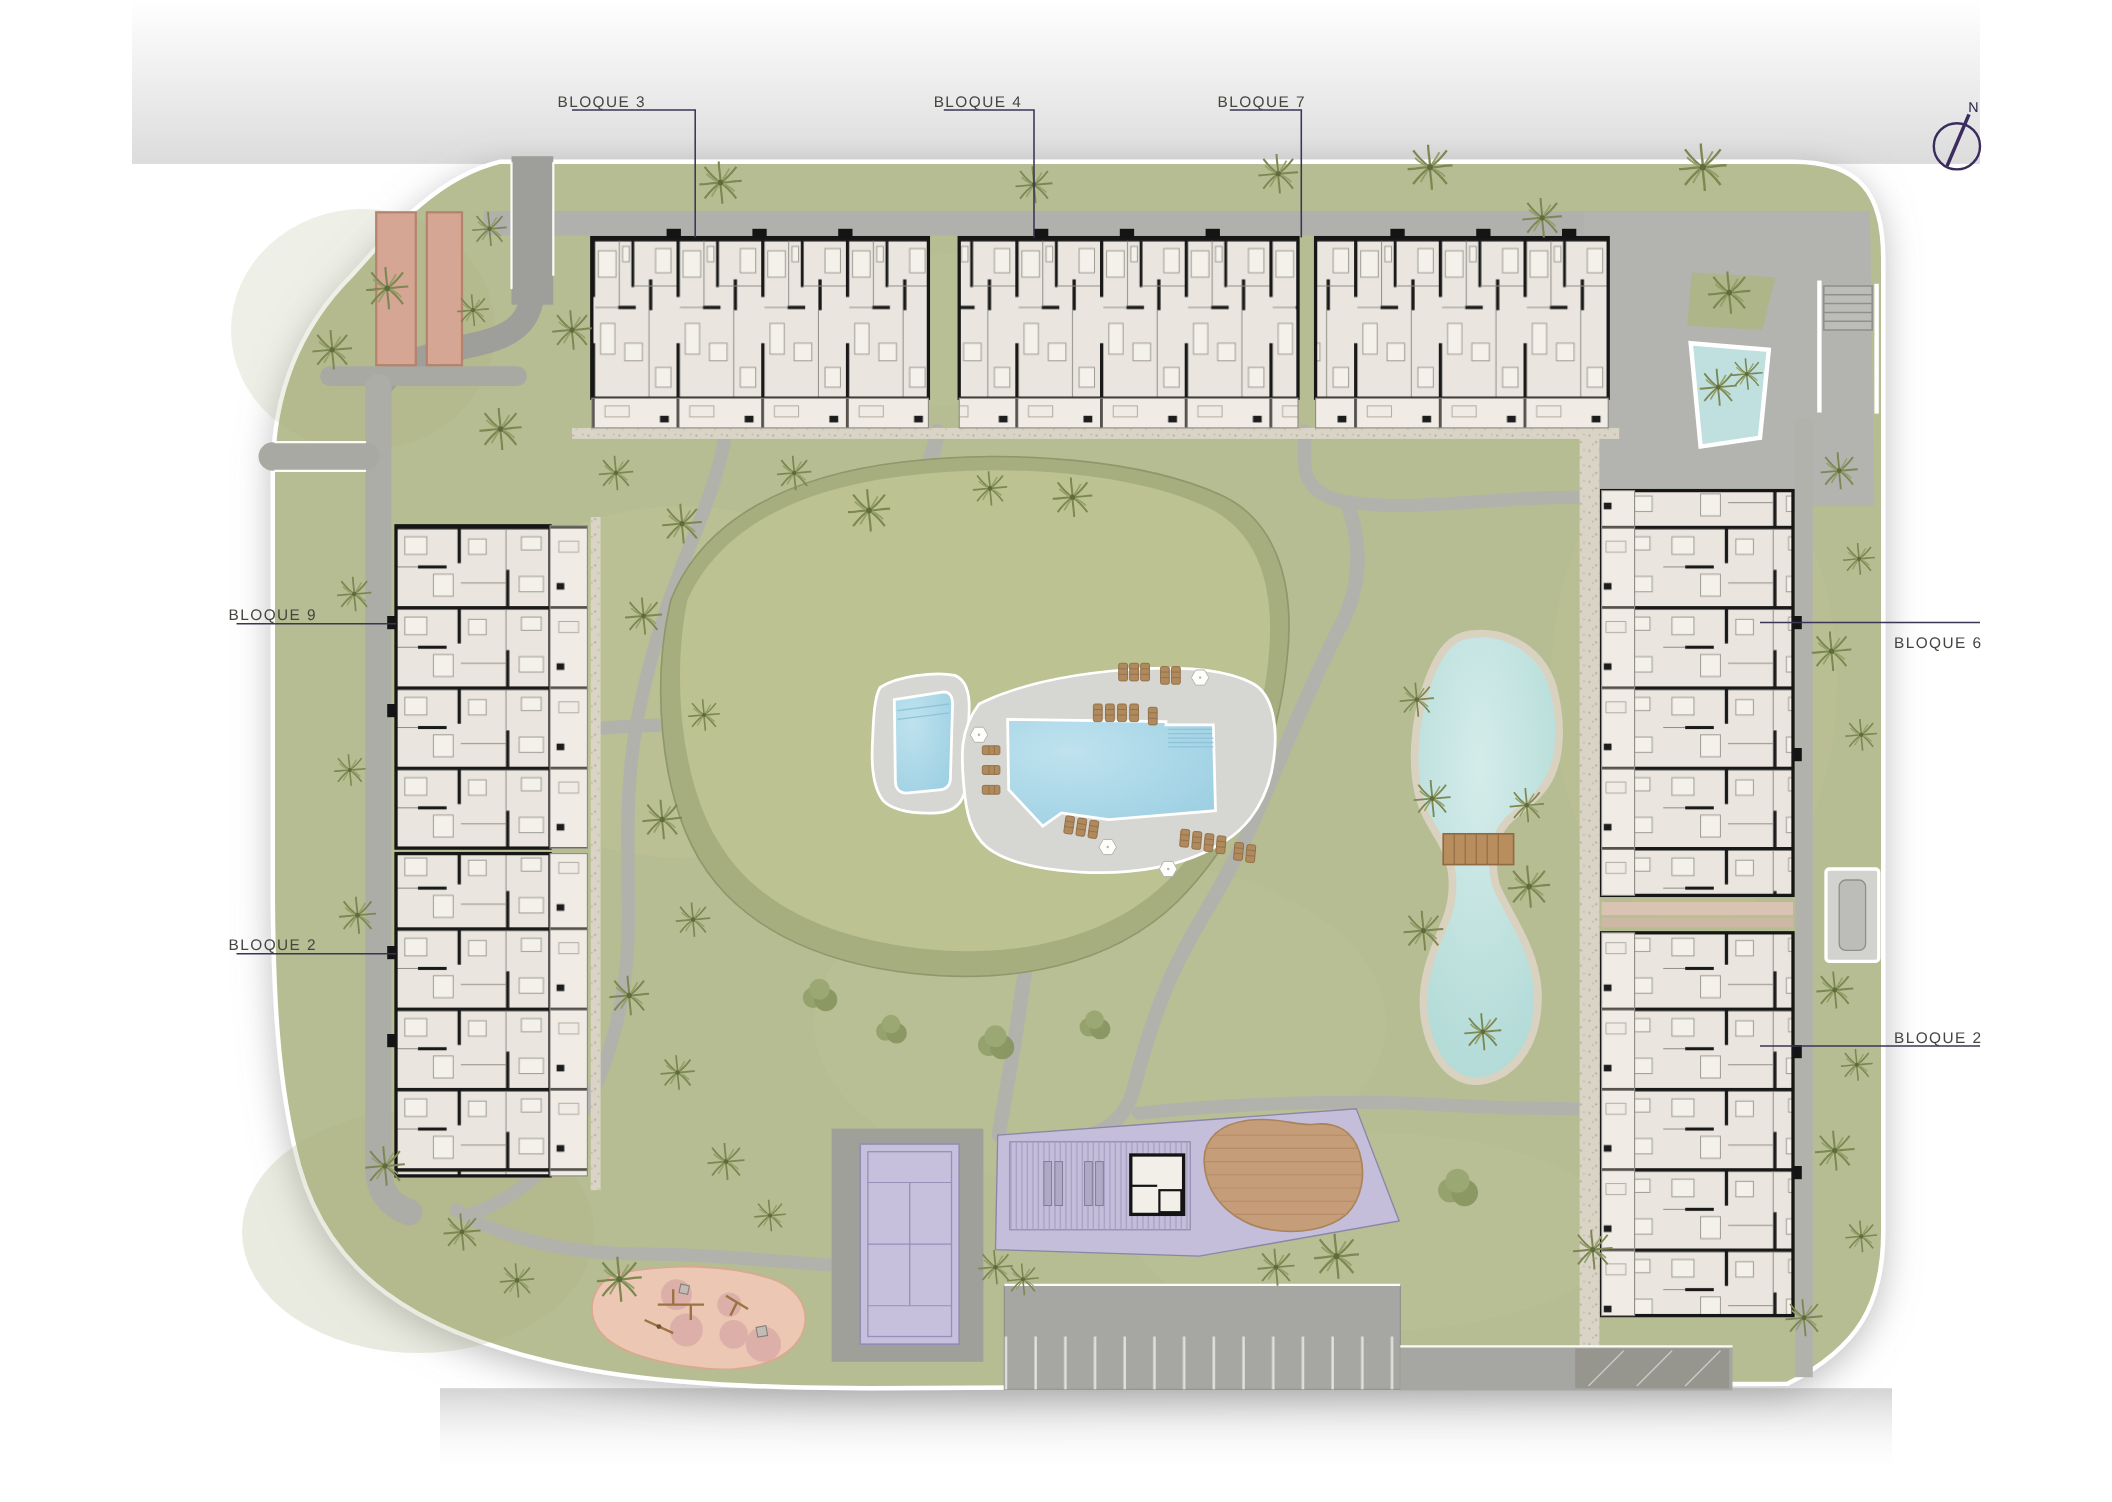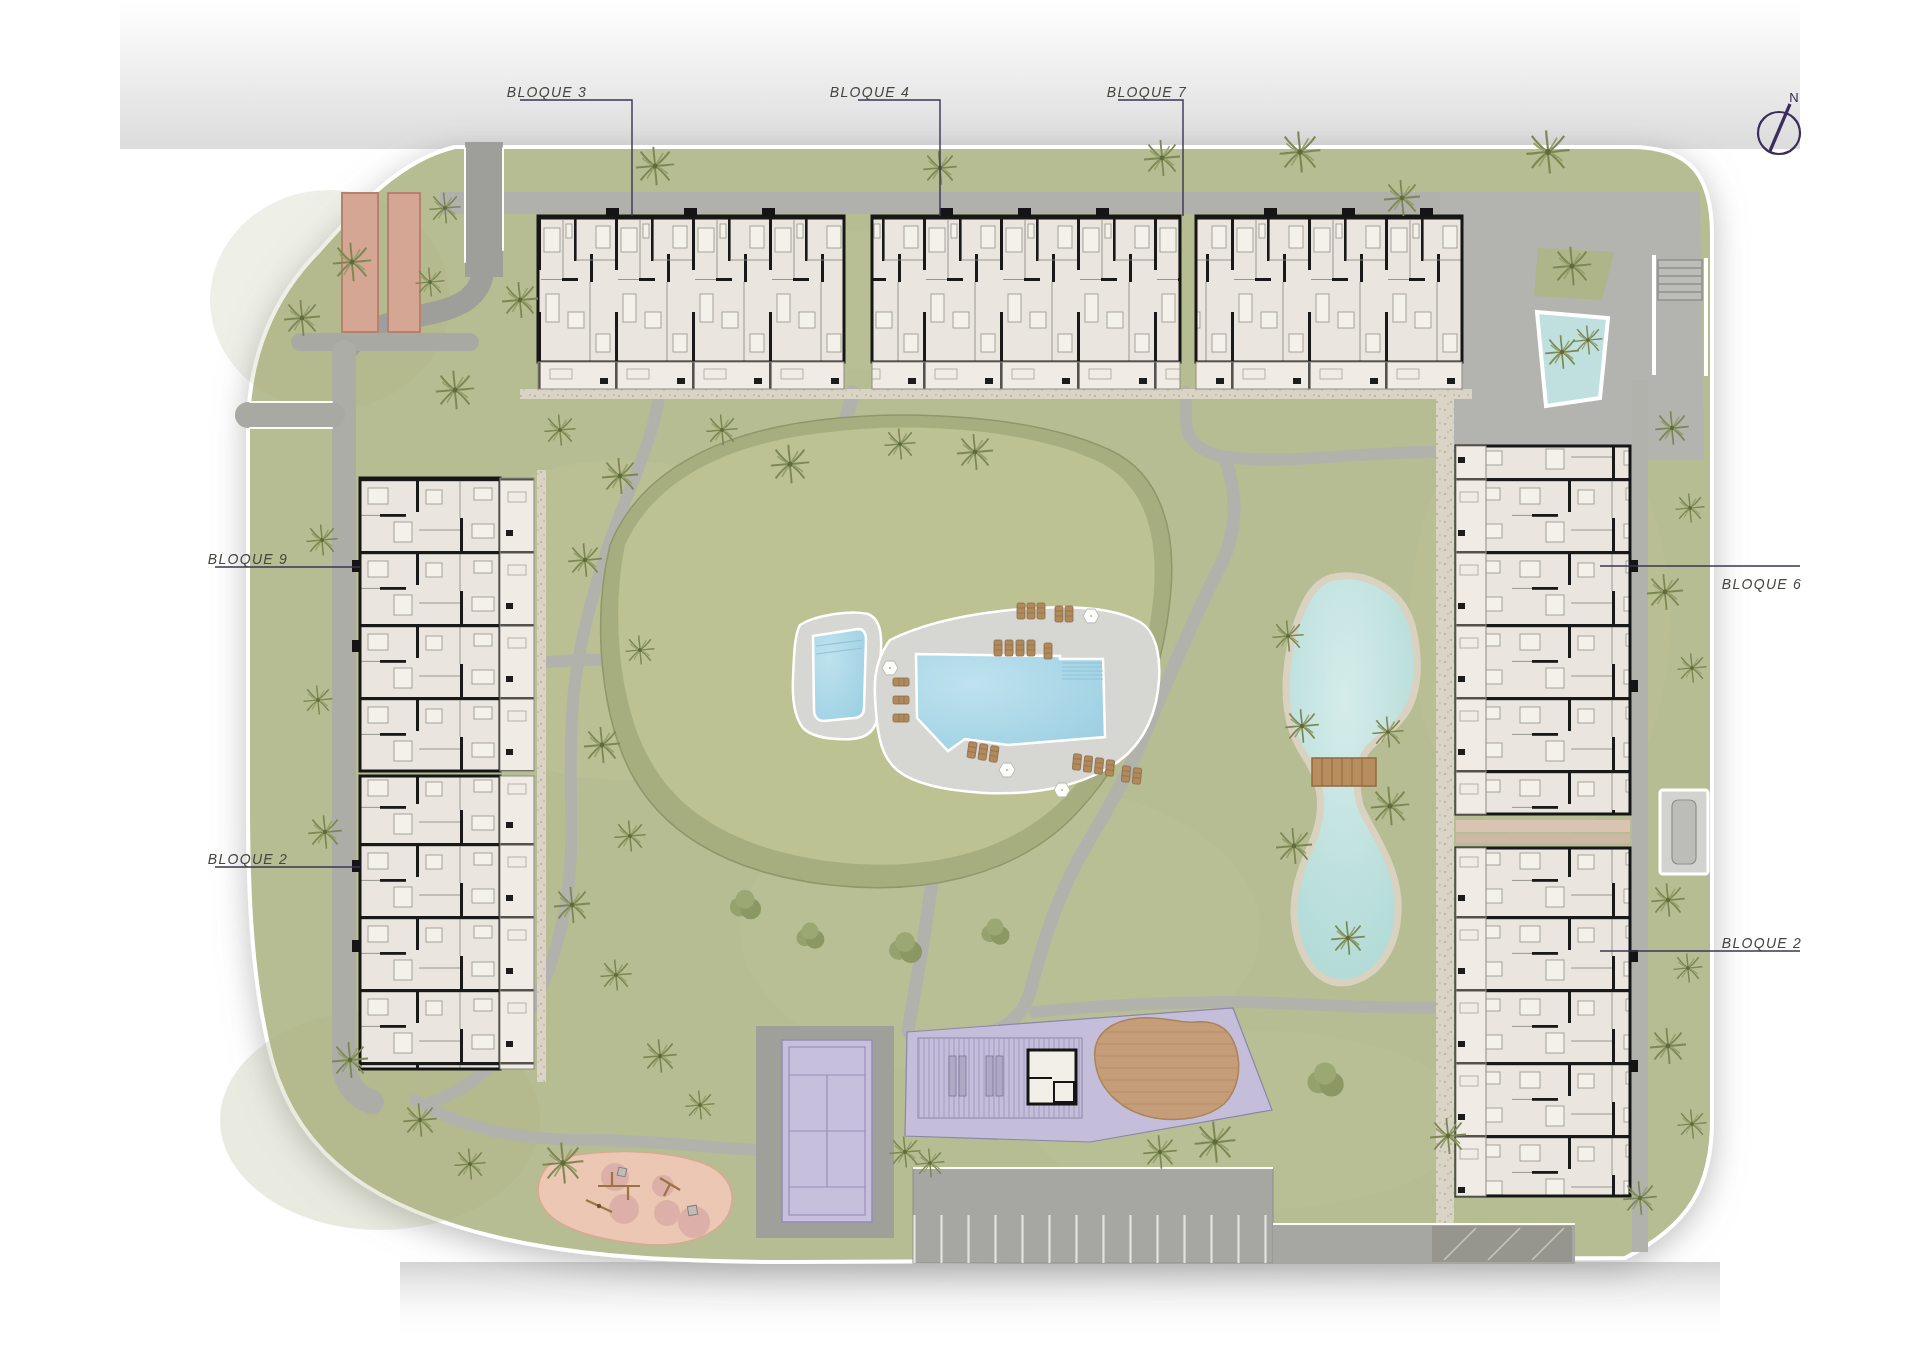--- a/index.html
+++ b/index.html
@@ -3,21 +3,20 @@
 <meta charset="utf-8">
 <style>
   html,body{margin:0;padding:0;background:#ffffff;}
   body{width:1920px;height:1365px;overflow:hidden;font-family:"Liberation Sans",sans-serif;}
   .stage{position:relative;width:1920px;height:1365px;background:#ffffff;overflow:hidden;}
   .stage svg{position:absolute;left:0;top:0;}
   .lbl{
     position:absolute;transform:translate(-50%,-50%);
     font-size:14px;letter-spacing:1.3px;color:#45443f;white-space:nowrap;
     font-family:"Liberation Sans",sans-serif;
-    font-style:italic;
   }
   .north-lbl{
     position:absolute;transform:translate(-50%,-50%);
     font-size:13px;color:#2f2647;letter-spacing:0;
     font-family:"Liberation Sans",sans-serif;
   }
 </style>
 </head>
 <body>
 
@@ -506,21 +505,21 @@
   <path d="M1600,951 L1800,951"></path>
 </g>
 
 <g>
   <circle cx="1779" cy="133" r="21" fill="none" stroke="#3b2c5e" stroke-width="2.2"></circle>
   <line x1="1770" y1="151" x2="1790" y2="104" stroke="#3b2c5e" stroke-width="3.2"></line>
 </g>
 </svg>
 
 <div class="lbl" style="left:547px;top:92px">BLOQUE 3</div>
-<div class="lbl" style="left:870px;top:92px">BLOQUE 4</div>
+<div class="lbl" style="left:889px;top:92px">BLOQUE 4</div>
 <div class="lbl" style="left:1147px;top:92px">BLOQUE 7</div>
 <div class="lbl" style="left:248px;top:559px">BLOQUE 9</div>
 <div class="lbl" style="left:248px;top:859px">BLOQUE 2</div>
 <div class="lbl" style="left:1762px;top:584px">BLOQUE 6</div>
 <div class="lbl" style="left:1762px;top:943px">BLOQUE 2</div>
 <div class="north-lbl" style="left:1794px;top:97px">N</div>
 
 </div>
 
 </body></html>

